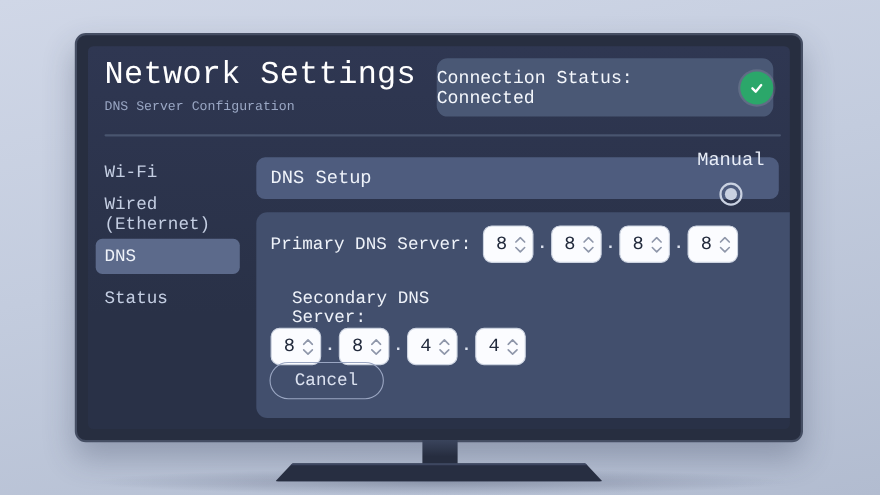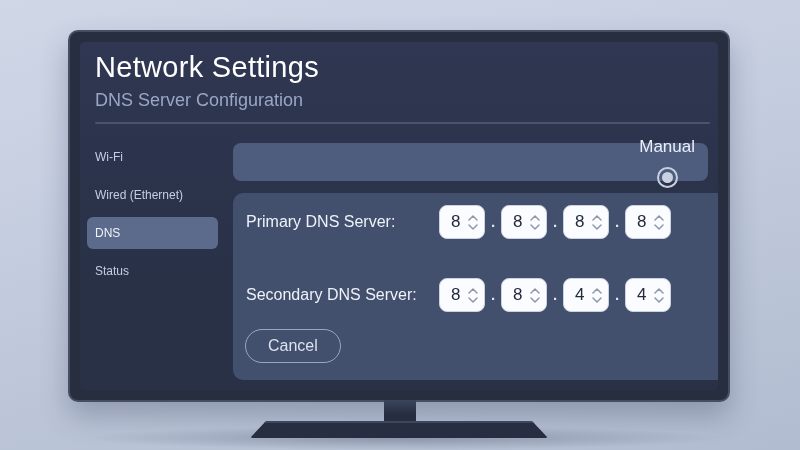--- a/index.html
+++ b/index.html
@@ -35,28 +35,29 @@
     clip-path: polygon(16px 0, calc(100% - 16px) 0, 100% 100%, 0 100%);
     border-radius: 3px;
   }
 
   
   .screen {
     position: relative; width: 100%; height: 100%;
     background: linear-gradient(180deg, #2f3752 0%, #293147 70%);
     border-radius: 5px;
     overflow: hidden;
+    font-family: Liberation Mono, monospace;
   }
   .page-title {
     position: absolute; left: 15px; top: 9px;
     font-size: 29px; font-weight: 500; color: #ffffff; letter-spacing: .3px;
   }
   .page-subtitle {
     position: absolute; left: 15px; top: 48px;
-    font-size: 18px; color: #9aa7c4;
+    font-size: 12px; color: #9aa7c4;
   }
   .status-pill {
     position: absolute; left: 317px; top: 11px; width: 306px; height: 53px;
     background: #4a5875; border-radius: 10px;
     display: flex; align-items: center; justify-content: center; gap: 10px;
   }
   .status-pill .status-text { font-size: 16.5px; color: #f4f7fc; }
   .check-circle {
     width: 30px; height: 30px; border-radius: 50%;
     background: #2ba76a; flex: 0 0 auto;
@@ -67,21 +68,21 @@
   .header-divider {
     position: absolute; left: 15px; top: 80px; width: 615px; height: 2px;
     background: #49556f; border-radius: 1px;
   }
 
   
   .sidebar { position: absolute; left: 7px; top: 99px; width: 140px; }
   .side-item {
     height: 32px; margin-bottom: 6px; padding: 0 8px;
     display: flex; align-items: center;
-    font-size: 12px; color: #c4cee2; border-radius: 6px; cursor: pointer;
+    font-size: 16px; color: #c4cee2; border-radius: 6px; cursor: pointer;
   }
   .side-item.selected { background: #5c6a8b; color: #eef2f9; width: 131px; }
 
   
   .dns-setup-bar {
     position: absolute; left: 153px; top: 101px; width: 475px; height: 38px;
     background: #4e5c7e; border-radius: 8px;
     display: flex; align-items: center; padding: 0 13px;
   }
   .dns-setup-label { font-size: 17px; color: #eff3fa; }
@@ -94,21 +95,21 @@
   }
   .radio-dot { width: 11px; height: 11px; border-radius: 50%; background: #c9d1e1; }
 
   
   .form-panel {
     position: absolute; left: 153px; top: 151px; width: 532px; height: 187px;
     background: #424f6d; border-radius: 10px;
   }
   .dns-row { position: absolute; left: 13px; display: flex; align-items: center; }
   .dns-row.primary { top: 12px; }
-  .dns-row.secondary { top: 85px; }
+  .dns-row.secondary { top: 69px; flex-direction: column; }
   .dns-row-label { width: 193px; font-size: 16px; color: #eef2f9; }
   .octet-group { display: flex; align-items: center; }
   .octet {
     width: 46px; height: 34px; background: #fbfcff;
     border: 1px solid #ccd3e0; border-radius: 8px;
     display: flex; align-items: center; justify-content: space-between;
     padding: 0 6px 0 11px; cursor: text;
   }
   .octet-val { font-size: 17px; color: #222a3c; }
   .stepper { display: flex; flex-direction: column; gap: 3px; }
@@ -138,31 +139,40 @@
 <body>
 
 <div class="floor-shadow"></div>
 
 <div class="tv">
   <div class="screen">
 
     <div class="page-title">Network Settings</div>
     <div class="page-subtitle">DNS Server Configuration</div>
 
+    <div class="status-pill">
+      <span class="status-text">Connection Status: Connected</span>
+      <span class="check-circle">
+        <svg viewBox="0 0 24 24">
+            <path d="M6 12.5 L10.5 17 L18 8" stroke="#ffffff" stroke-width="3.2" fill="none" stroke-linecap="round" stroke-linejoin="round"></path>
+          </svg>
+      </span>
+    </div>
 
     <div class="header-divider"></div>
 
     <div class="sidebar">
       <div class="side-item">Wi-Fi</div>
       <div class="side-item">Wired (Ethernet)</div>
       <div class="side-item selected">DNS</div>
       <div class="side-item">Status</div>
     </div>
 
     <div class="dns-setup-bar">
+      <span class="dns-setup-label">DNS Setup</span>
       <span class="dns-mode">
         <span class="dns-mode-value">Manual</span>
         <span class="radio">
             <span class="radio-dot"></span>
           </span>
       </span>
     </div>
 
     <div class="form-panel">
 

